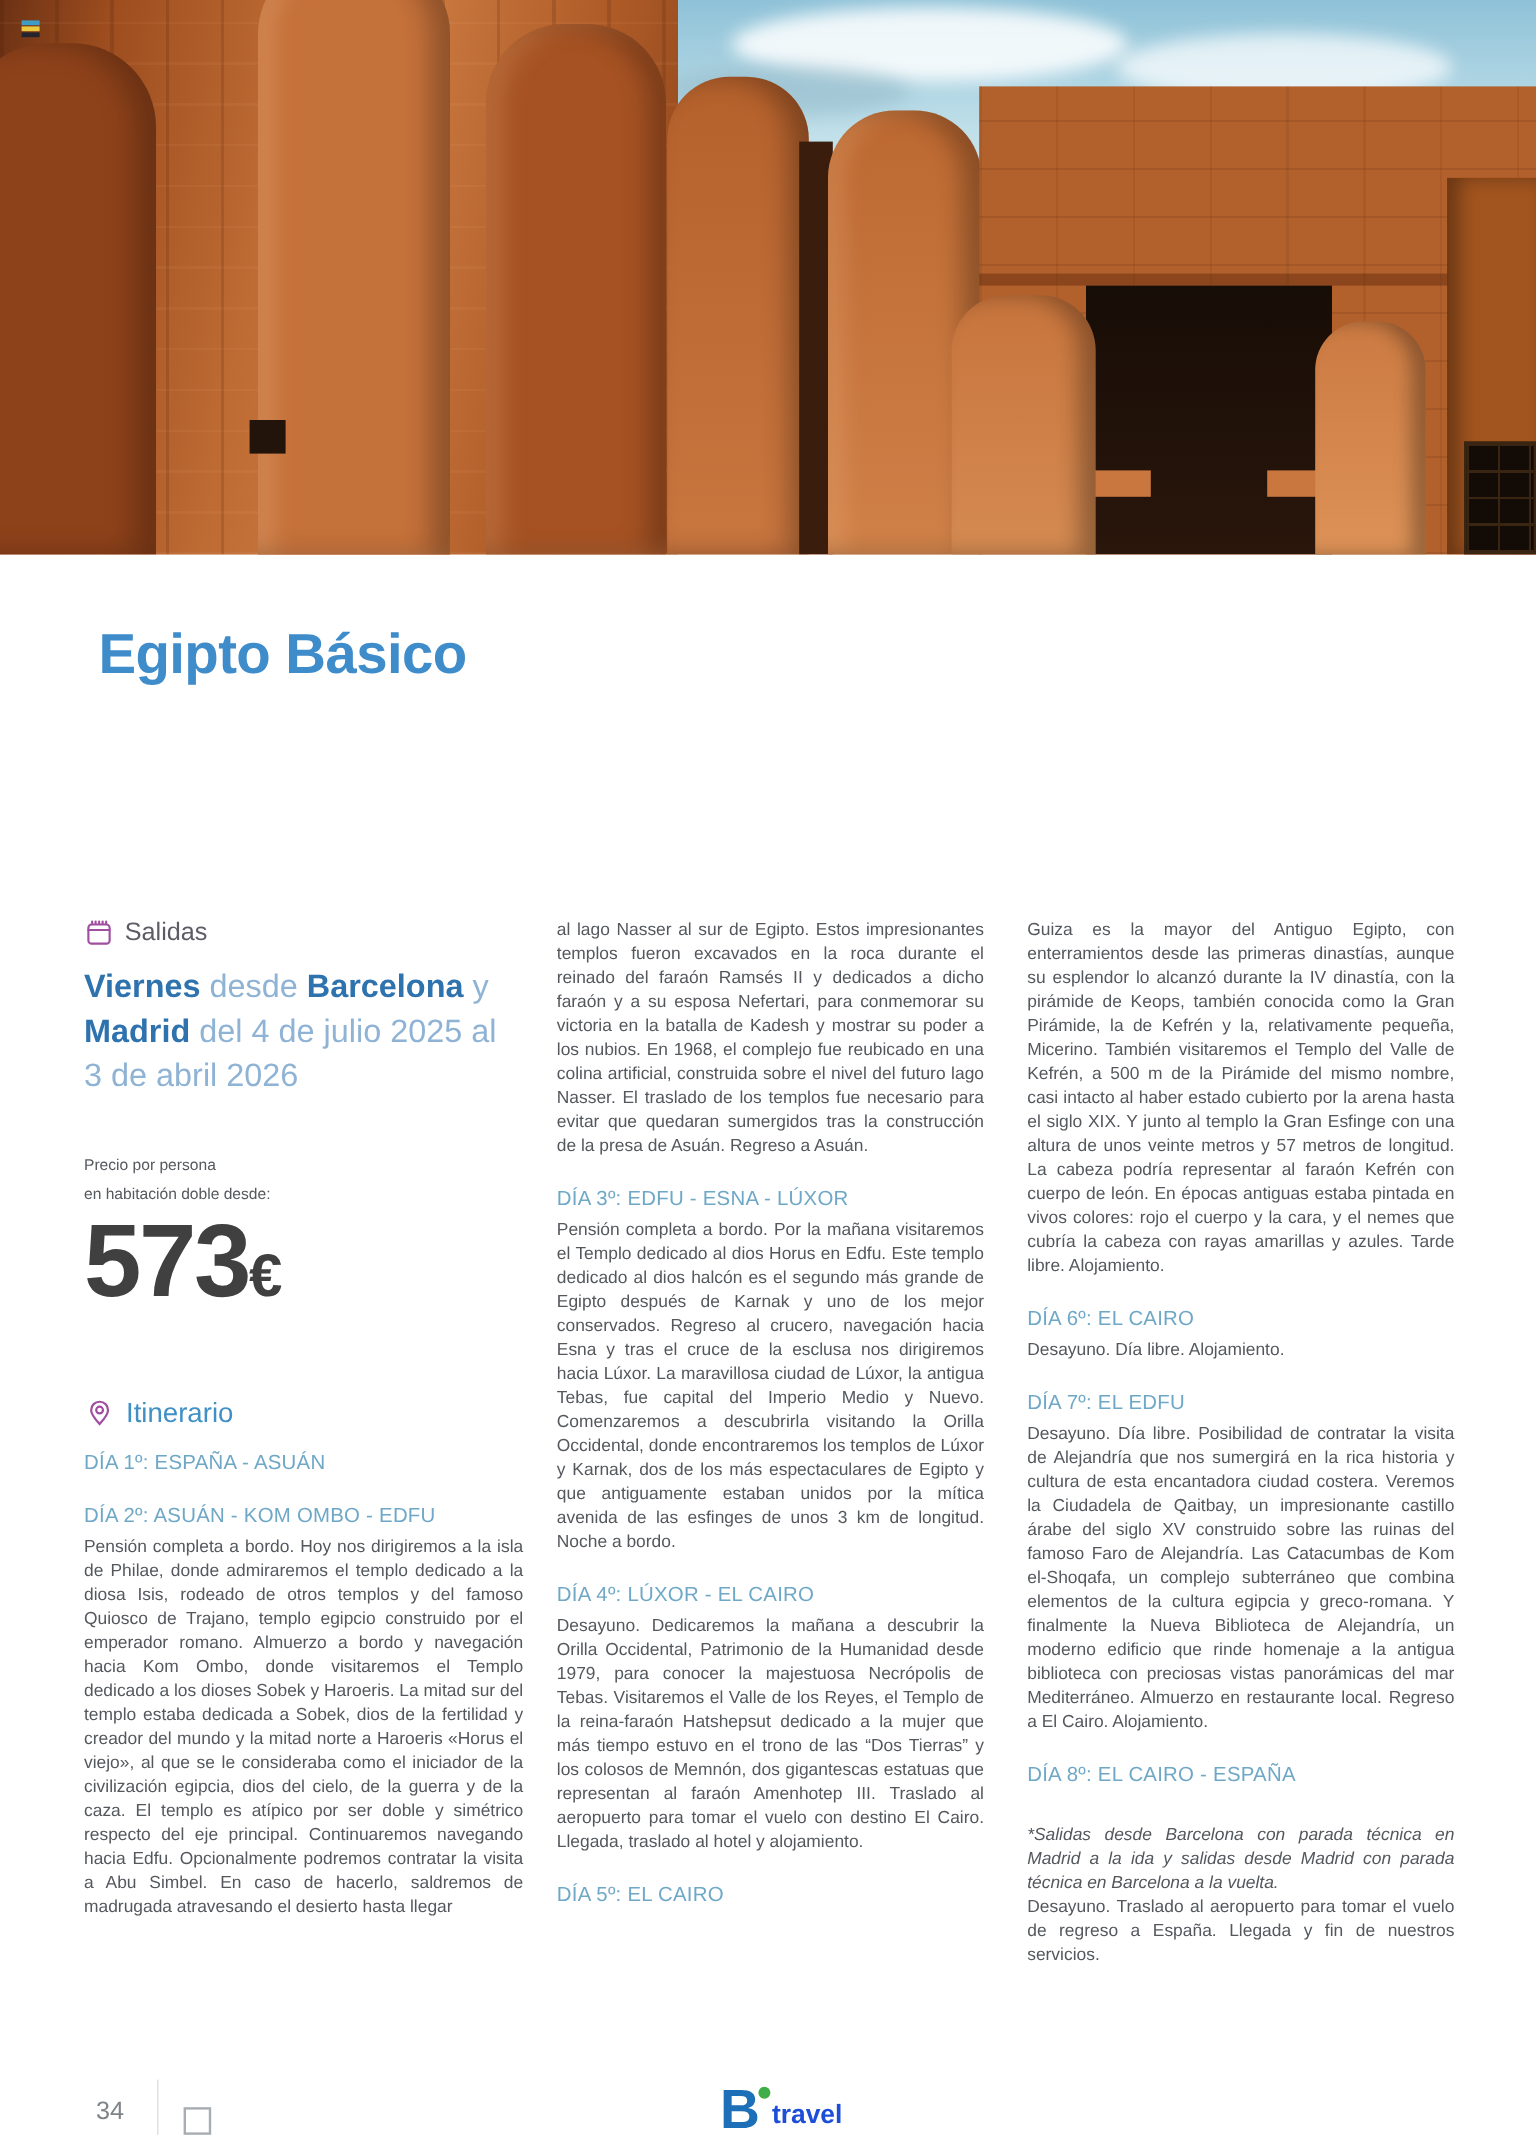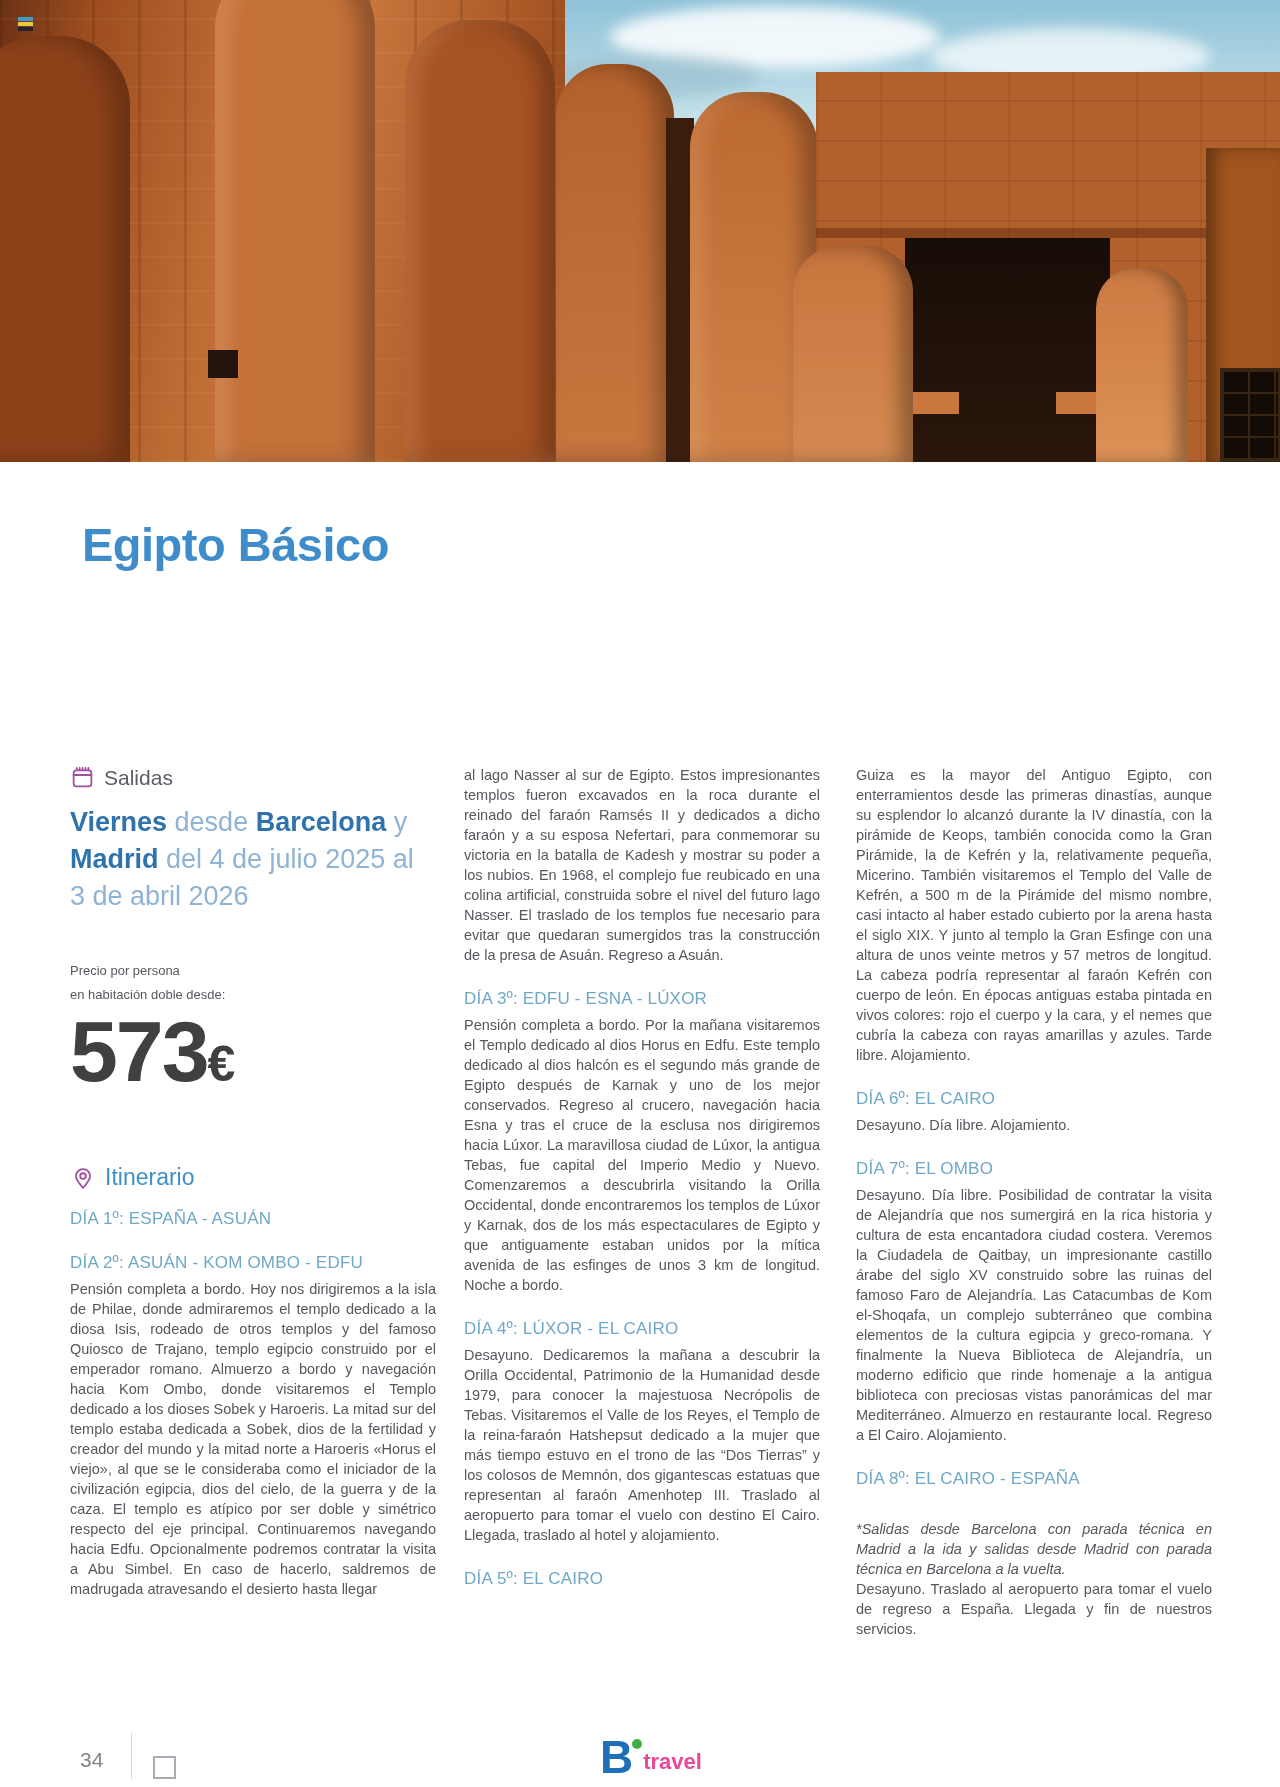--- a/index.html
+++ b/index.html
@@ -69,21 +69,21 @@
   
   .page-title { position:absolute; left:82px; top:517px; margin:0;
     font-size:47px; font-weight:bold; letter-spacing:-0.5px; color:#3f8ccb; }
 
   
   .col { position:absolute; top:765px; }
   .col-left   { left:70px;  width:366px; }
   .col-middle { left:464px; width:356px; }
   .col-right  { left:856px; width:356px; }
 
-  .section-label { display:flex; align-items:center; gap:9px; }
+  .section-label { display:flex; align-items:flex-start; gap:9px; }
   .section-label .icon { flex:0 0 auto; }
   .salidas-text { font-size:21px; color:#5d5c66; }
   .itinerario-row { margin-top:52px; }
   .itinerario-text { font-size:23px; color:#4090c5; }
 
   .departure { margin:14px 0 0 0; font-size:27px; line-height:37px; color:#8fb3d4; font-weight:normal; }
   .departure strong { color:#2e72ae; font-weight:bold; }
 
   .price-label { margin-top:44px; font-size:13px; line-height:24px; color:#55595e; }
   .price { margin-top:8px; color:#404040; font-weight:bold; line-height:72px; }
@@ -98,21 +98,21 @@
   .footnote { margin-top:30px; font-style:italic; }
 
   
   .page-num { position:absolute; left:80px; top:1748px; font-size:21px; color:#7f8489; }
   .foot-divider { position:absolute; left:131px; top:1733px; width:1px; height:46px; background:#d6d9dc; }
   .foot-checkbox { position:absolute; left:153px; top:1756px; width:23px; height:23px;
     border:2px solid #a7adb3; background:#ffffff; cursor:pointer; }
   .logo { position:absolute; left:600px; top:1738px; display:flex; align-items:flex-end; }
   .logo-b { font-size:46px; line-height:38px; font-weight:bold; color:#1d70b8; }
   .logo-dot { width:10px; height:10px; border-radius:50%; background:#3fae49; margin:0 1px 27px -1px; }
-  .logo-travel { font-size:22px; font-weight:bold; color:#ec4899; margin-bottom:1px; }
+  .logo-travel { font-size:22px; font-weight:bold; color:#1d4ed8; margin-bottom:1px; }
 </style>
 </head>
 <body>
 
 <div class="hero">
   <div class="hero-sky"></div>
   <div class="hero-cloud c1"></div>
   <div class="hero-cloud c2"></div>
   <div class="hero-cloud c3"></div>
   <div class="hero-wall-left"></div>
@@ -190,21 +190,21 @@
 
   <h3 class="day-heading">DÍA 5º: EL CAIRO</h3>
 </div>
 
 <div class="col col-right">
   <p class="body-par">Guiza es la mayor del Antiguo Egipto, con enterramientos desde las primeras dinastías, aunque su esplendor lo alcanzó durante la IV dinastía, con la pirámide de Keops, también conocida como la Gran Pirámide, la de Kefrén y la, relativamente pequeña, Micerino. También visitaremos el Templo del Valle de Kefrén, a 500 m de la Pirámide del mismo nombre, casi intacto al haber estado cubierto por la arena hasta el siglo XIX. Y junto al templo la Gran Esfinge con una altura de unos veinte metros y 57 metros de longitud. La cabeza podría representar al faraón Kefrén con cuerpo de león. En épocas antiguas estaba pintada en vivos colores: rojo el cuerpo y la cara, y el nemes que cubría la cabeza con rayas amarillas y azules. Tarde libre. Alojamiento.</p>
 
   <h3 class="day-heading">DÍA 6º: EL CAIRO</h3>
   <p class="body-par">Desayuno. Día libre. Alojamiento.</p>
 
-  <h3 class="day-heading">DÍA 7º: EL OMBO</h3>
+  <h3 class="day-heading">DÍA 7º: EL EDFU</h3>
   <p class="body-par">Desayuno. Día libre. Posibilidad de contratar la visita de Alejandría que nos sumergirá en la rica historia y cultura de esta encantadora ciudad costera. Veremos la Ciudadela de Qaitbay, un impresionante castillo árabe del siglo XV construido sobre las ruinas del famoso Faro de Alejandría. Las Catacumbas de Kom el-Shoqafa, un complejo subterráneo que combina elementos de la cultura egipcia y greco-romana. Y finalmente la Nueva Biblioteca de Alejandría, un moderno edificio que rinde homenaje a la antigua biblioteca con preciosas vistas panorámicas del mar Mediterráneo. Almuerzo en restaurante local. Regreso a El Cairo. Alojamiento.</p>
 
   <h3 class="day-heading">DÍA 8º: EL CAIRO - ESPAÑA</h3>
   <p class="body-par footnote">*Salidas desde Barcelona con parada técnica en Madrid a la ida y salidas desde Madrid con parada técnica en Barcelona a la vuelta.</p>
 
   <p class="body-par">Desayuno. Traslado al aeropuerto para tomar el vuelo de regreso a España. Llegada y fin de nuestros servicios.</p>
 </div>
 
 <span class="page-num">34</span>
 <span class="foot-divider"></span>

